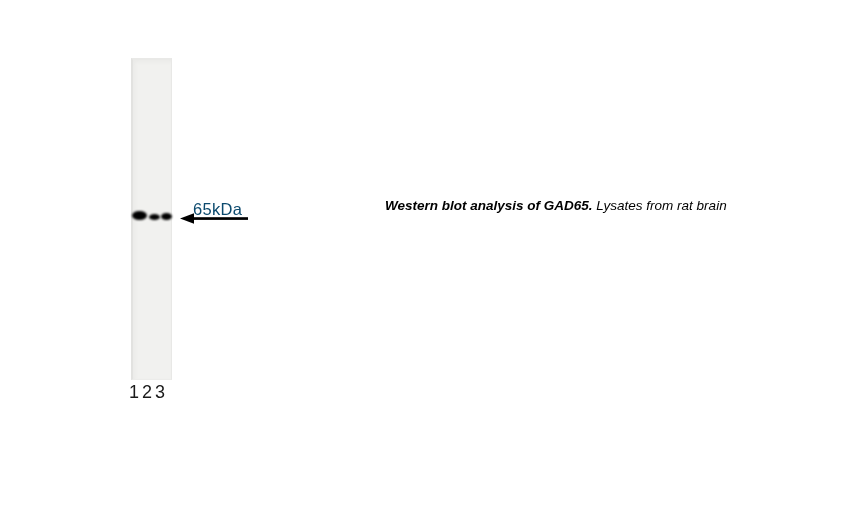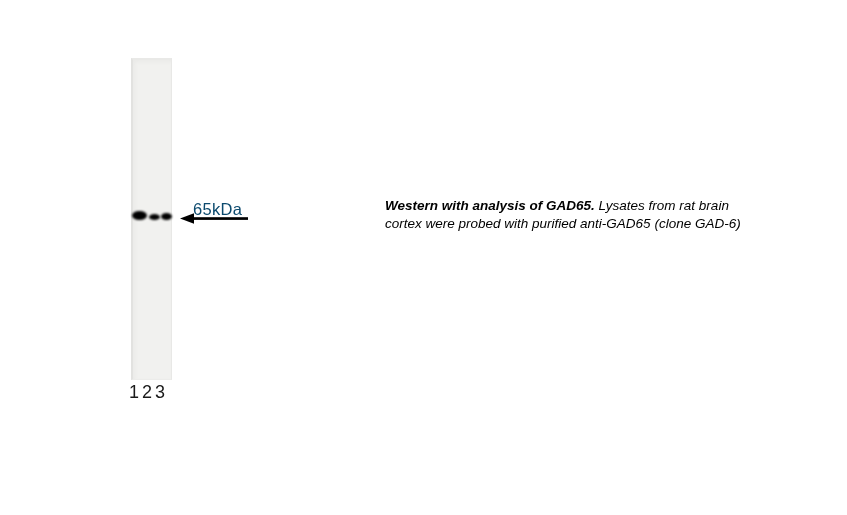--- a/index.html
+++ b/index.html
@@ -107,17 +107,16 @@
     <polygon points="0,6.5 14,1.2 14,11.8" fill="#000000"></polygon>
   </svg>
 
   <div class="lane-numbers">
     <span>1</span>
     <span>2</span>
     <span>3</span>
   </div>
 
   <div class="caption">
-    <div class="cap-line"><strong>Western with analysis of GAD65.</strong> <span>Lysates from rat brain</span></div>
-    <div class="cap-line">cortex were probed with purified anti-GAD65 (clone GAD-6)</div>
+    <div class="cap-line"><strong>Western blot analysis of GAD65.</strong> <span>Lysates from rat brain</span></div>
   </div>
 
 </div>
 
 </body></html>

